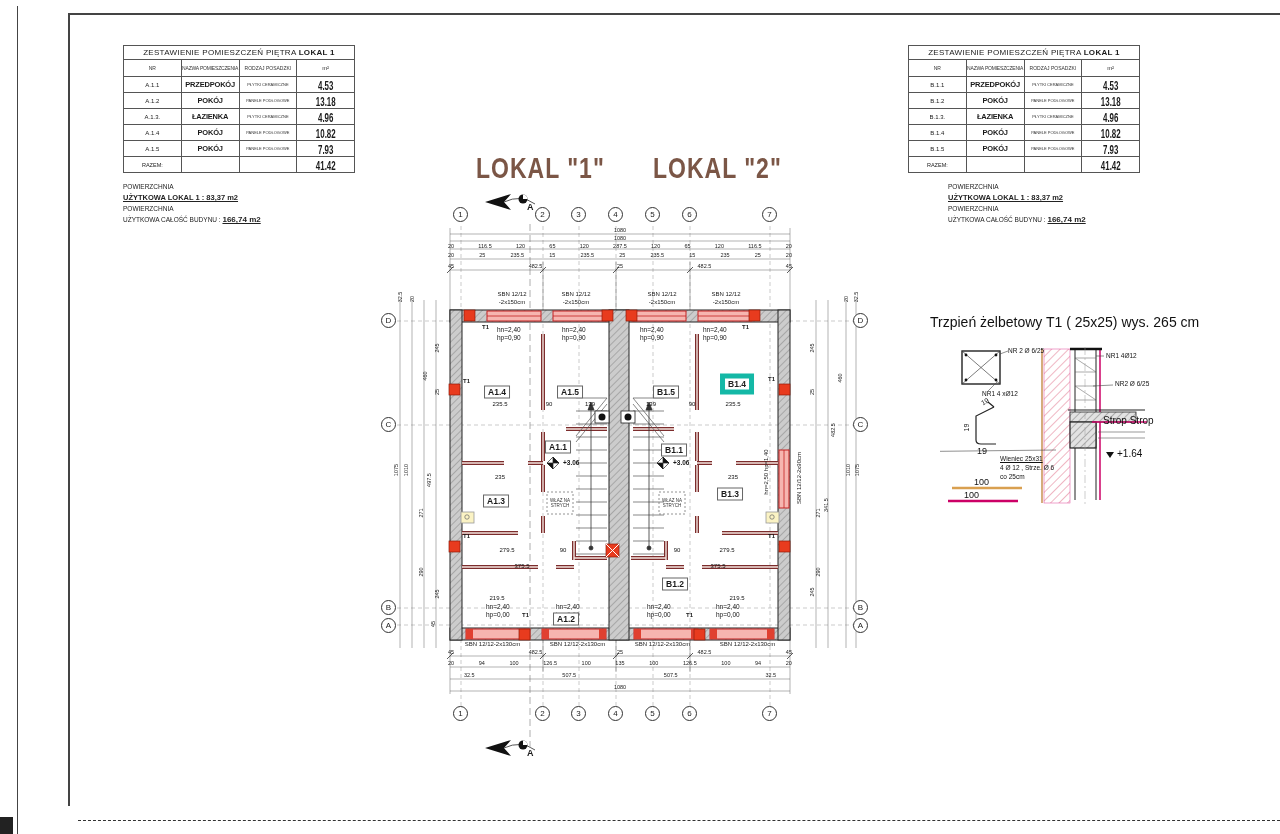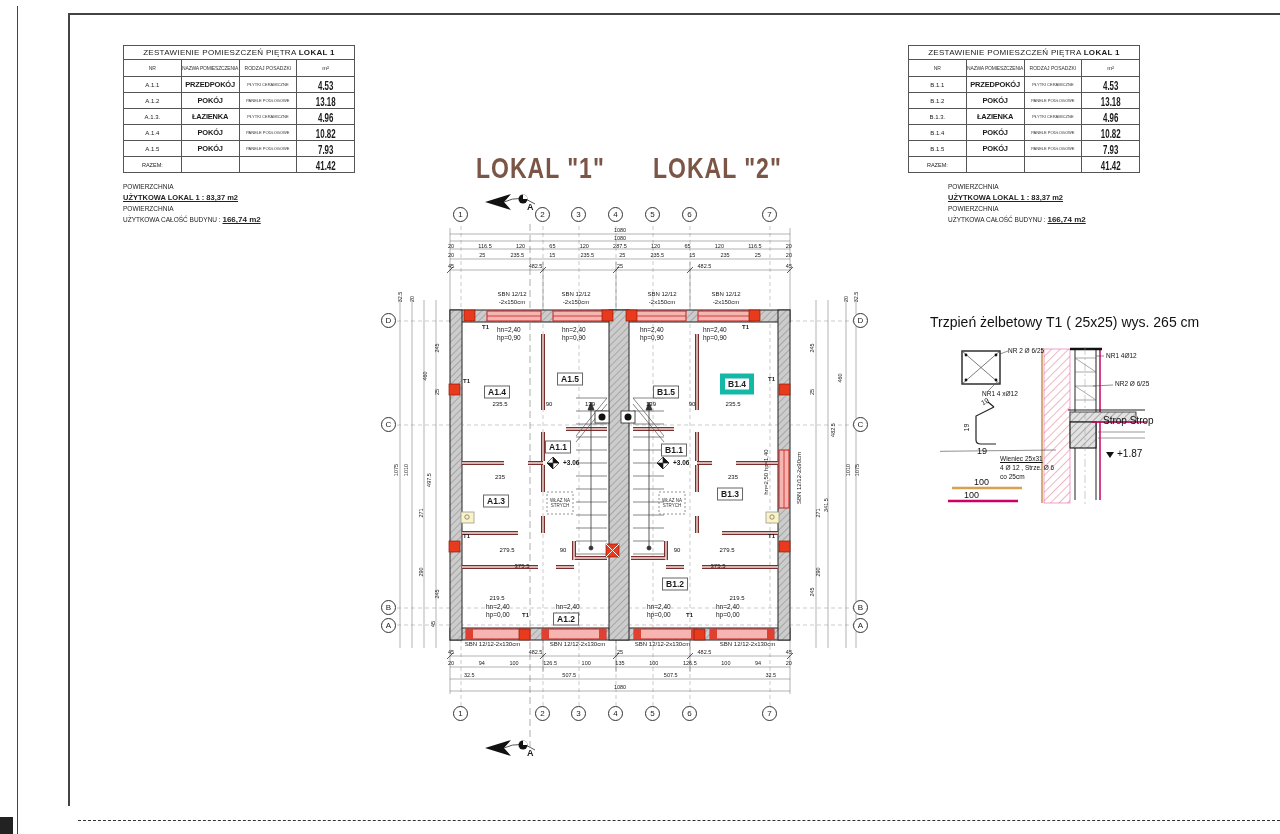--- a/index.html
+++ b/index.html
@@ -554,21 +554,21 @@
       <span class="dim">SBN 12/12-2x130cm</span>
       <span class="dim">SBN 12/12-2x130cm</span>
       <span class="dim">SBN 12/12-2x130cm</span>
       <span class="dim">SBN 12/12-2x130cm</span>
     </div>
 
   <span class="sdim rot" style="left:799px;top:478px;font-size:6px;">SBN 12/12-2x90cm</span>
   <span class="sdim rot" style="left:766px;top:472px;font-size:6px;">hn=2,50  hp=1,40</span>
 
   <div class="room" style="left:497px;top:392px;">A1.4</div>
-  <div class="room" style="left:570px;top:379px;">A1.5</div>
+  <div class="room" style="left:570px;top:392px;">A1.5</div>
   <div class="room" style="left:666px;top:392px;">B1.5</div>
   <div class="room redbox" style="left:737px;top:384px;">B1.4</div>
   <div class="room" style="left:558px;top:447px;">A1.1</div>
   <div class="room" style="left:674px;top:450px;">B1.1</div>
   <div class="room" style="left:496px;top:501px;">A1.3</div>
   <div class="room" style="left:730px;top:494px;">B1.3</div>
   <div class="room" style="left:566px;top:619px;">A1.2</div>
   <div class="room" style="left:675px;top:584px;">B1.2</div>
 
   <span class="pdim ctr" style="left:500px;top:404px;">235.5</span>
@@ -664,21 +664,21 @@
 
     <line x1="952" y1="488" x2="1022" y2="488" stroke="#d9a050" stroke-width="2.5"></line>
     <line x1="948" y1="501" x2="1018" y2="501" stroke="#cc0066" stroke-width="2.5"></line>
   </svg>
 
   <span class="dlab" style="left:1008px;top:347px;">NR 2 Ø 6/25</span>
   <span class="dlab" style="left:982px;top:390px;">NR1 4 xØ12</span>
   <span class="dlab" style="left:1106px;top:352px;">NR1 4Ø12</span>
   <span class="dlab" style="left:1115px;top:380px;">NR2 Ø 6/25</span>
   <span class="strop" style="left:1103px;top:415px;">Strop Strop</span>
-  <span class="dlvl" style="left:1117px;top:448px;">+1.87</span>
+  <span class="dlvl" style="left:1117px;top:448px;">+1.64</span>
   <span class="dlab u" style="left:1000px;top:455px;">Wieniec 25x31</span>
   <span class="dlab" style="left:1000px;top:464px;">4 Ø 12 , Strze. Ø 6</span>
   <span class="dlab" style="left:1000px;top:473px;">co 25cm</span>
   <span class="d19" style="left:981px;top:398px;transform:rotate(-28deg);">19</span>
   <span class="d19" style="left:963px;top:424px;transform:rotate(-90deg);">19</span>
   <span class="d19" style="left:977px;top:446px;font-size:9px;">19</span>
   <span class="d100" style="left:974px;top:477px;">100</span>
   <span class="d100" style="left:964px;top:490px;">100</span>
 
 </div>

